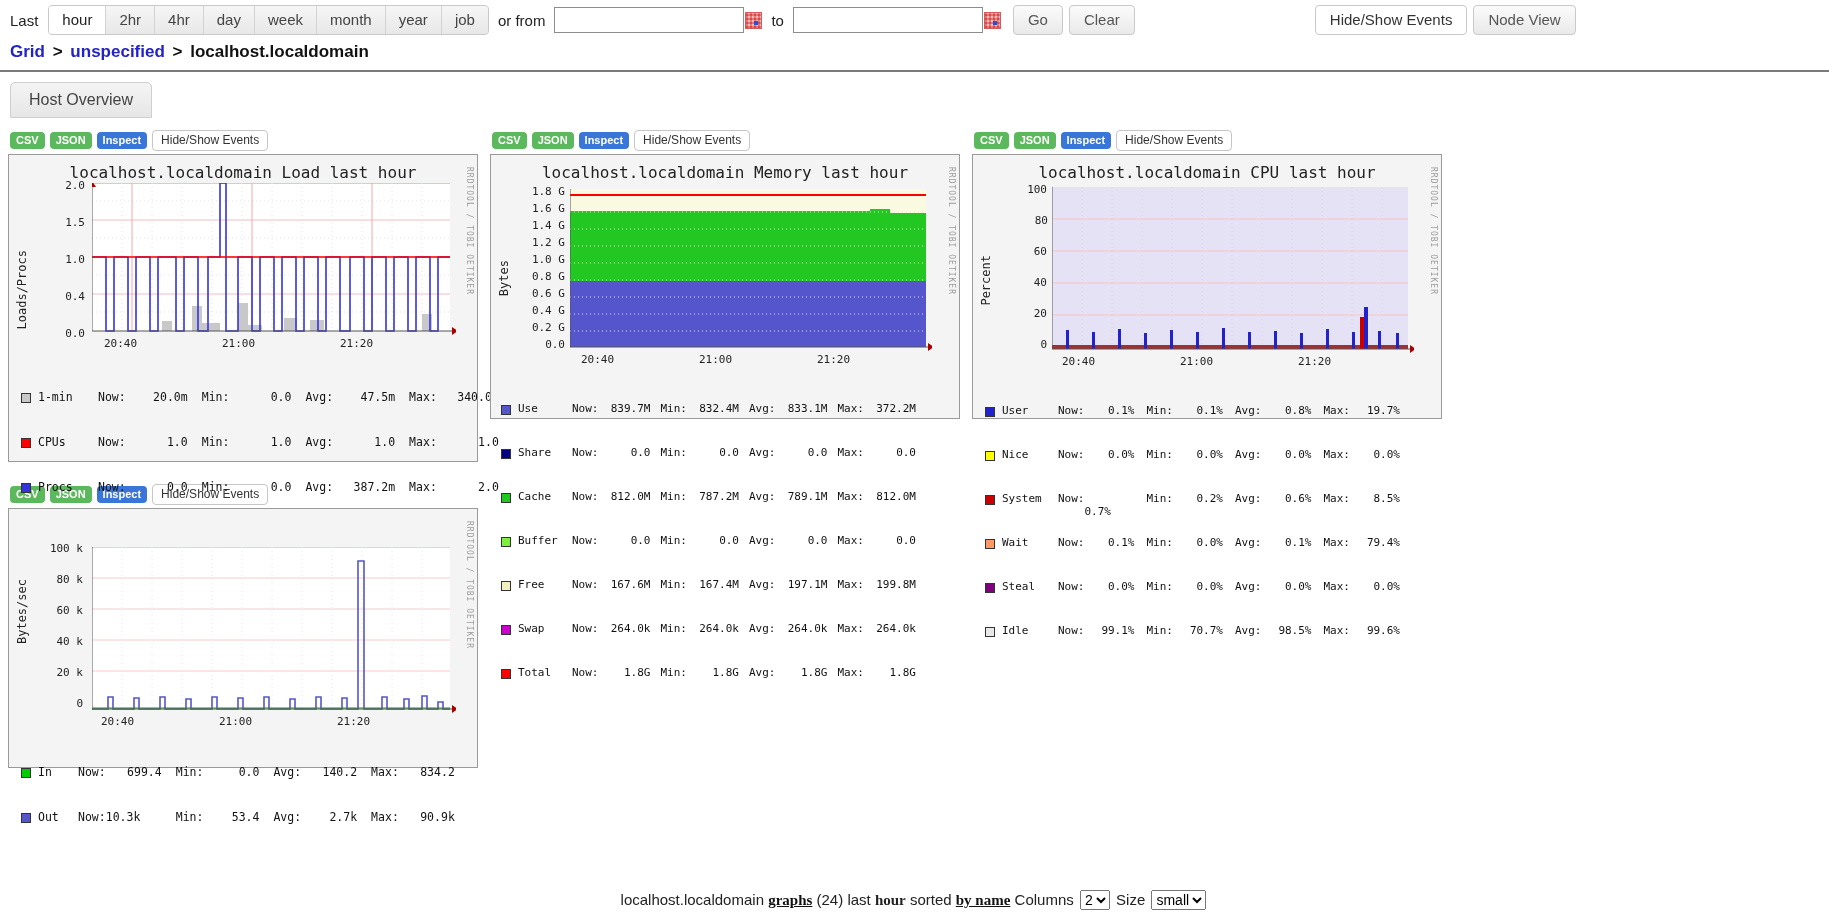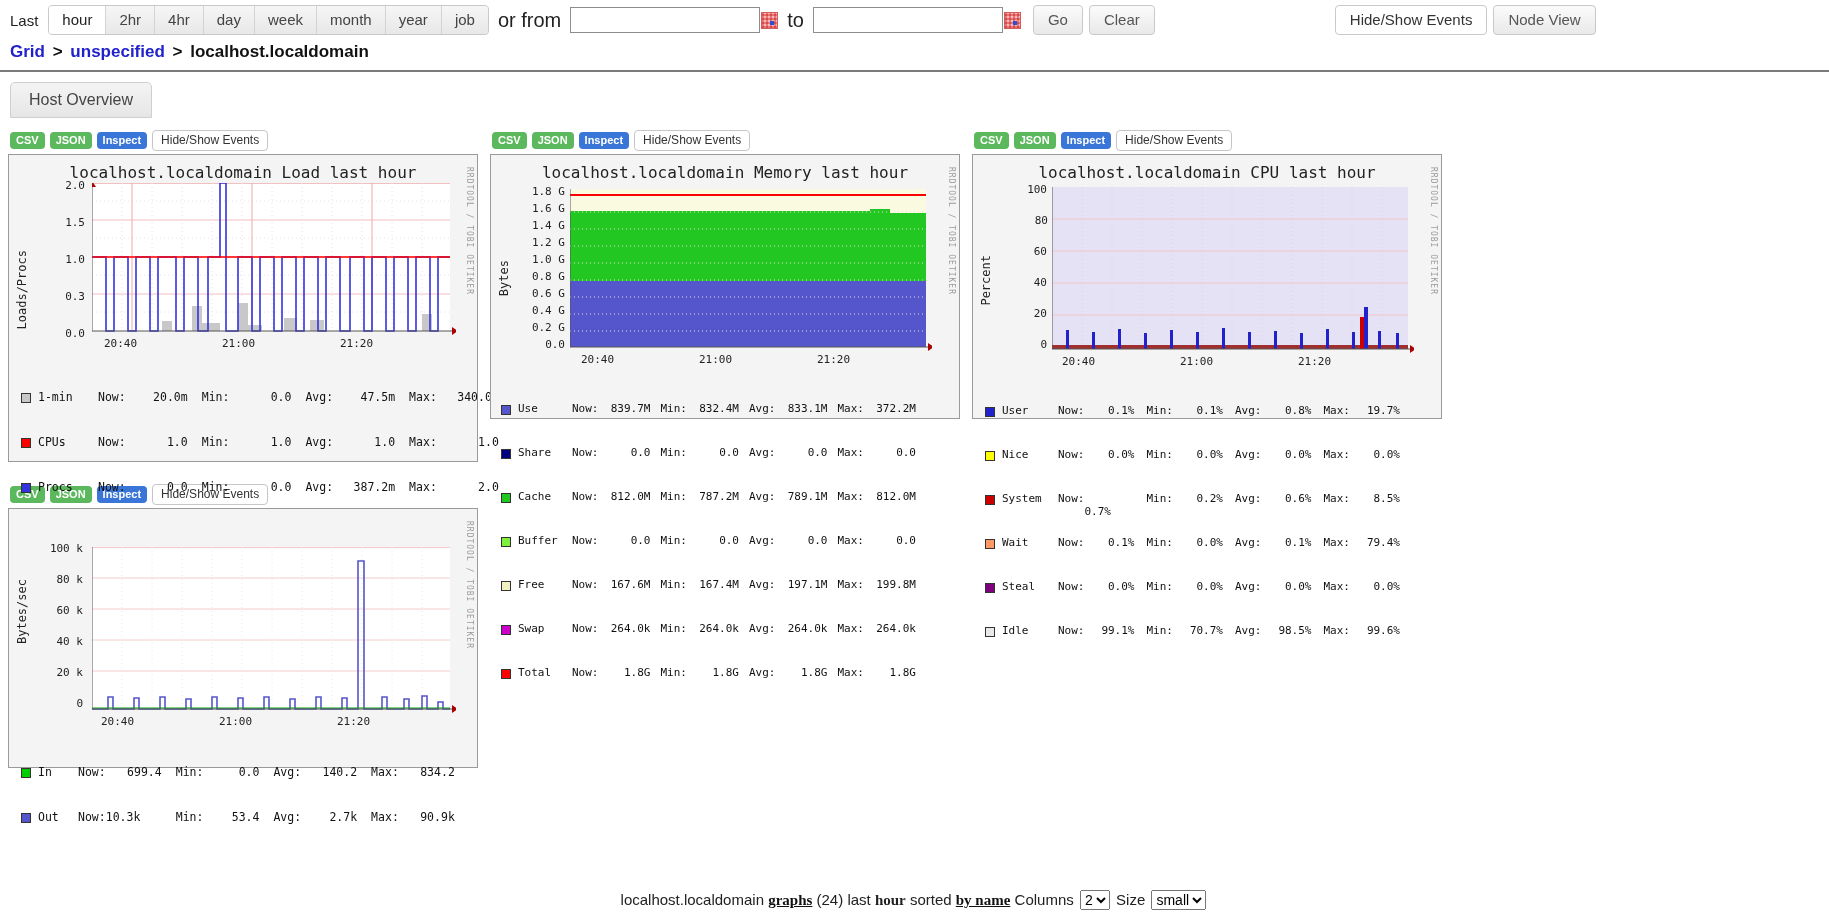--- a/index.html
+++ b/index.html
@@ -27,21 +27,21 @@
     padding: 5px 13px;
     font-size: 15px;
     color: #444;
     background: linear-gradient(#f6f6f6,#e8e8e8);
     border-right: 1px solid #d3d3d3;
     cursor: pointer;
     line-height: 18px;
   }
   .rangeset .rb:last-child { border-right: none; }
   .rangeset .rb.active { background: #ffffff; color: #222; }
-  .tb-text { margin: 0 9px; font-size: 20px; color: #222; }
+  .tb-text { margin: 0 9px; font-size: 15px; color: #222; }
   .datewrap { position: relative; display: inline-flex; align-items: center; }
   .dateinput {
     width: 190px; height: 26px;
     border: 1px solid #8d8d8d;
     background: #fff;
     font-family: "Liberation Sans", sans-serif;
     font-size: 13px;
     padding: 2px 4px;
   }
   .calicon {
@@ -275,21 +275,21 @@
     </div>
 
     <div class="gbox tall">
       <div class="gtitle">localhost.localdomain Load last hour</div>
       <div class="watermark">RRDTOOL / TOBI OETIKER</div>
       <div class="ylabel" style="left:6px;top:95px;">Loads/Procs</div>
 
       <div class="ytick" style="left:40px;top:24px;width:36px;">2.0</div>
       <div class="ytick" style="left:40px;top:61px;width:36px;">1.5</div>
       <div class="ytick" style="left:40px;top:98px;width:36px;">1.0</div>
-      <div class="ytick" style="left:40px;top:135px;width:36px;">0.3</div>
+      <div class="ytick" style="left:40px;top:135px;width:36px;">0.4</div>
       <div class="ytick" style="left:40px;top:172px;width:36px;">0.0</div>
 
       <svg class="plotarea" style="left:83px;top:28px;" width="364" height="152" viewBox="0 0 364 152">
         <rect x="0" y="0" width="358" height="148" fill="#ffffff"></rect>
         <g stroke="#f2c0c0" stroke-width="1">
           <line x1="0" y1="111" x2="358" y2="111"></line>
           <line x1="0" y1="74" x2="358" y2="74"></line>
           <line x1="0" y1="37" x2="358" y2="37"></line>
           <line x1="0" y1="0.5" x2="358" y2="0.5"></line>
         </g>

